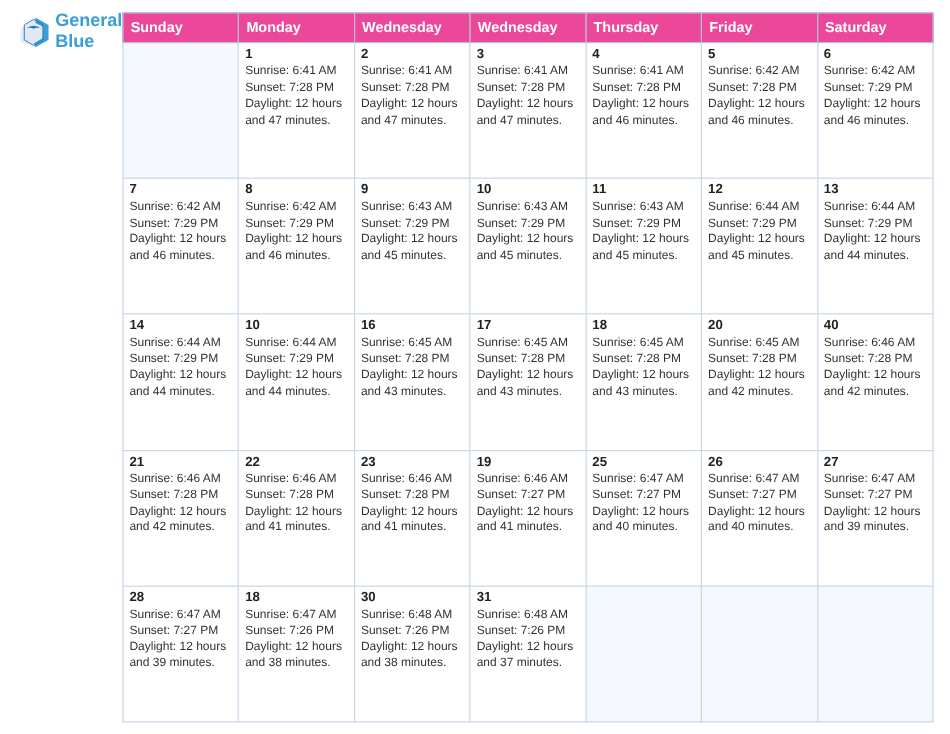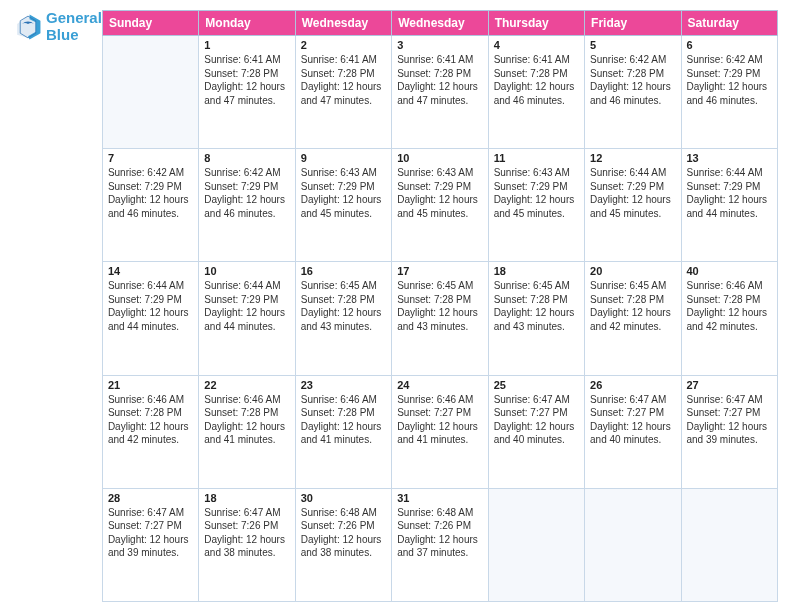--- a/index.html
+++ b/index.html
@@ -295,21 +295,21 @@
 and 41 minutes.</div>
           </td>
           <td>
             <span class="day-num">23</span>
             <div class="day-info" style="white-space: pre-line;">Sunrise: 6:46 AM
 Sunset: 7:28 PM
 Daylight: 12 hours
 and 41 minutes.</div>
           </td>
           <td>
-            <span class="day-num">24</span>
+            <span class="day-num">19</span>
             <div class="day-info" style="white-space: pre-line;">Sunrise: 6:46 AM
 Sunset: 7:27 PM
 Daylight: 12 hours
 and 41 minutes.</div>
           </td>
           <td>
             <span class="day-num">25</span>
             <div class="day-info" style="white-space: pre-line;">Sunrise: 6:47 AM
 Sunset: 7:27 PM
 Daylight: 12 hours

